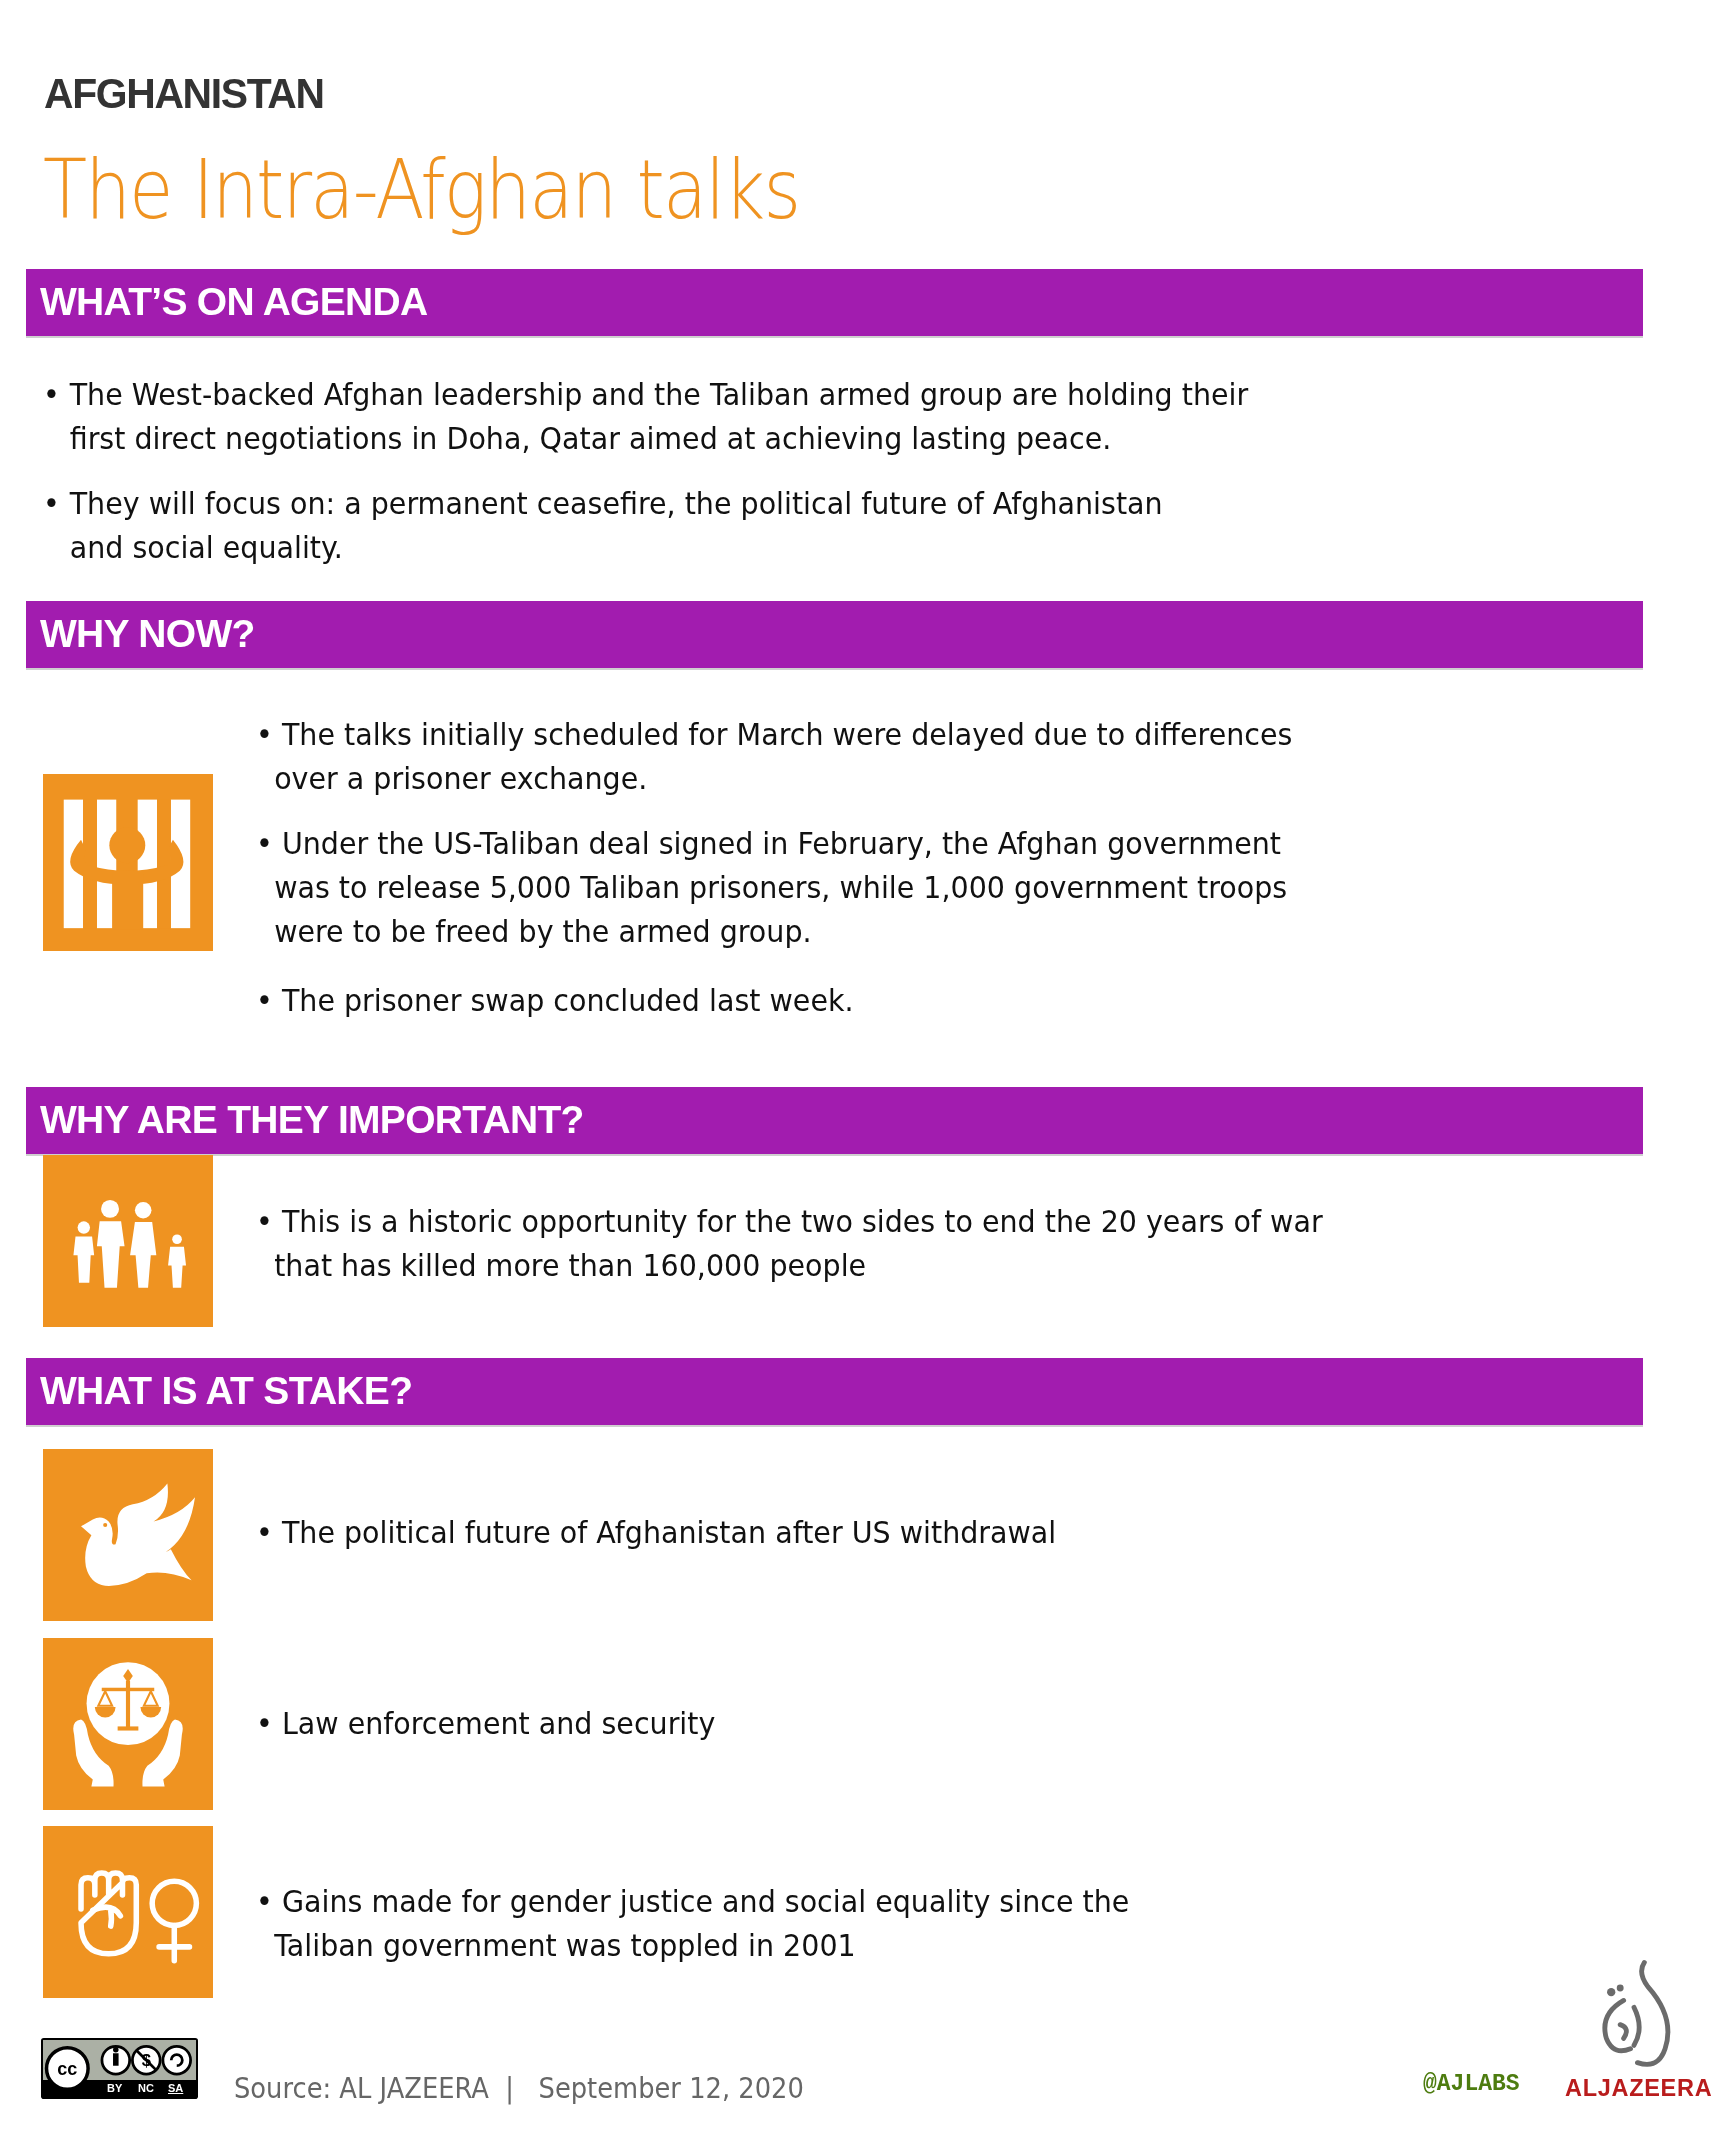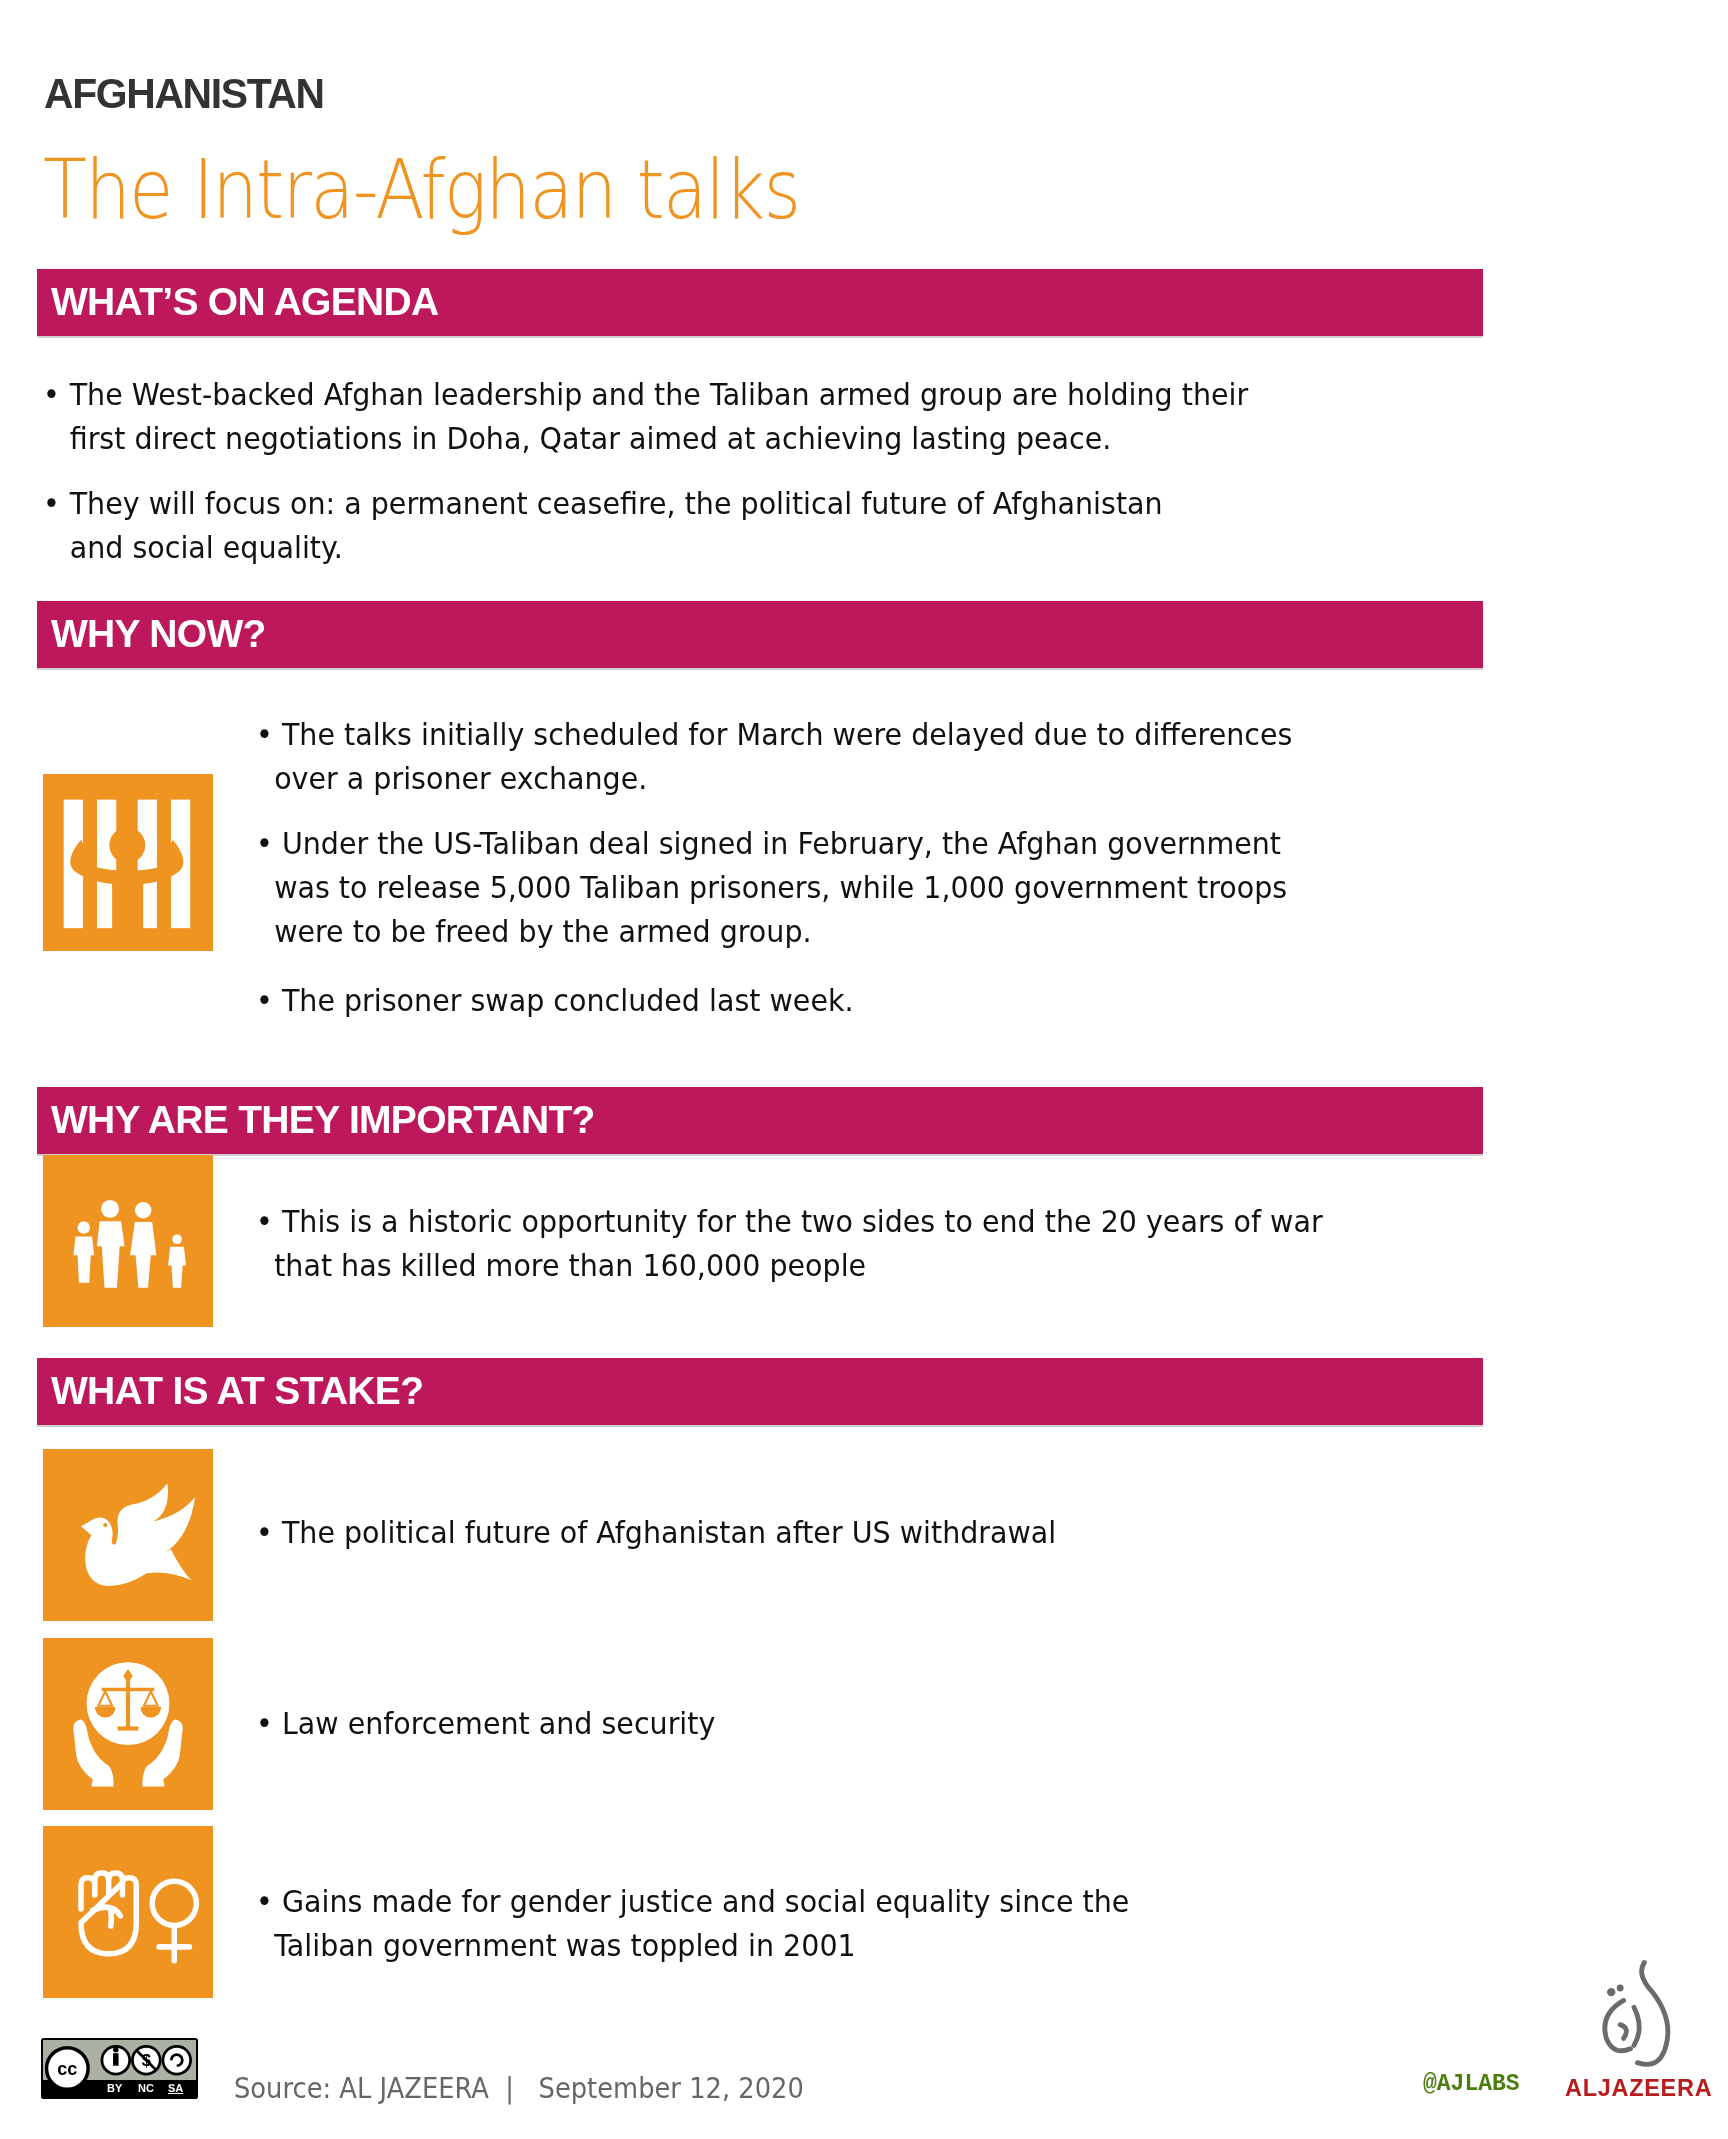--- a/index.html
+++ b/index.html
@@ -1,19 +1,19 @@
 <!DOCTYPE html>
 <html style="font-size:11px"><head>
 <meta charset="utf-8">
 <style>
   html, body { margin:0; padding:0; background:#ffffff; }
   body { width:1728px; height:2140px; position:relative; overflow:hidden; font-family:"DejaVu Sans", sans-serif; color:#111; }
   .kicker { position:absolute; left:44px; top:69px; font-family:"Liberation Sans", sans-serif; font-weight:bold; font-size:43px; color:#333333; letter-spacing:-1.4px; transform:scaleX(0.95); transform-origin:left; }
   .title { position:absolute; left:43px; top:142px; font-family:"DejaVu Sans", sans-serif; font-weight:200; font-size:82px; color:#ef9321; letter-spacing:-2.1px; transform:scaleX(0.88); transform-origin:left; white-space:nowrap; }
-  .bar { position:absolute; left:37px; width:1446px; height:67px; background:#be185d; border-bottom:2.1px solid #cfcfcf; }
+  .bar { position:absolute; left:26px; width:1617px; height:67px; background:#a21caf; border-bottom:2.1px solid #cfcfcf; }
   .bar span { position:absolute; left:14px; top:11px; color:#fff; font-family:"Liberation Sans", sans-serif; font-weight:bold; font-size:39px; letter-spacing:-0.7px; white-space:nowrap; }
   .txt { position:absolute; font-family:"DejaVu Sans", sans-serif; font-size:31px; line-height:44px; color:#111; white-space:nowrap; transform:scaleX(0.92); transform-origin:left; }
   .bullet { display:inline-block; width:29px; }
   .icon { position:absolute; left:43px; width:170px; background:#ef9321; }
   .icon svg { width:100%; height:100%; display:block; }
   .footer-src { position:absolute; left:234px; top:2072px; font-family:"DejaVu Sans", sans-serif; font-size:28px; color:#666; white-space:nowrap; transform:scaleX(0.92); transform-origin:left; }
   .cc { position:absolute; left:41px; top:2038px; width:157px; height:61px; background:#000; border-radius:2.8px; overflow:hidden; }
   .cc .top { position:absolute; left:2.1px; top:2.1px; right:2.1px; height:40px; background:#abb0a5; }
   .ajlabs { position:absolute; left:1423px; top:2071px; font-family:Liberation Mono, monospace; font-weight:bold; font-size:23px; color:#4d7c0f; }
   .ajname { position:absolute; left:1565px; top:2075px; font-family:"Liberation Sans", sans-serif; font-weight:bold; font-size:23.5px; color:#b91c1c; letter-spacing:0.7px; }

